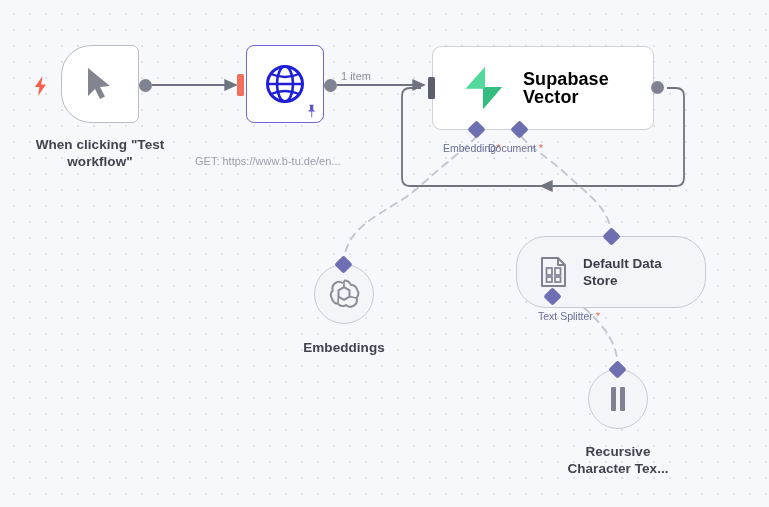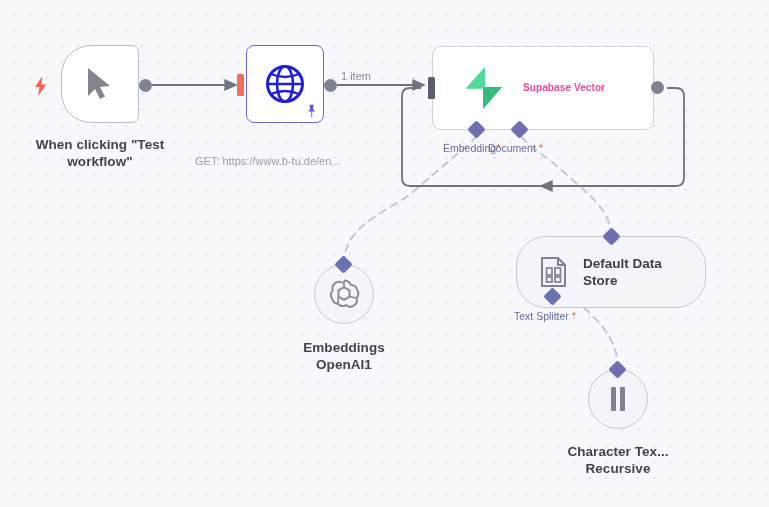--- a/index.html
+++ b/index.html
@@ -51,21 +51,21 @@
     left: 432px; top: 46px;
     width: 222px; height: 84px;
     background: #ffffff;
     border: 1px solid #cfd1da;
     border-radius: 9px;
     display: flex; align-items: center;
     padding-left: 30px;
     gap: 18px;
   }
   .supa-title {
-    font-size: 10px; color: #ec4899; font-weight: 600;
+    font-size: 18px; color: #000000; font-weight: 600;
     line-height: 18px; letter-spacing: .1px;
     max-width: 120px;
   }
 
   
   .pill-box {
     position: absolute;
     left: 516px; top: 236px;
     width: 190px; height: 72px;
     background: #f4f5f9;
@@ -238,48 +238,47 @@
                C22.9,28.5 19.9,28.2 17.9,26.4 C15.4,27.8 12.2,27.3 10.2,25.2
                C7.6,24.9 5.3,22.9 4.7,20.2 C3.2,17.9 3.5,14.8 5.4,12.7
                C4.6,10 5.6,7 8,5.5 C10.2,4.1 13.1,4.3 15,5.9" fill="none" stroke="#8b8e99" stroke-width="1.9" stroke-linejoin="round"></path>
       <path d="M16,9.5 L21.2,12.5 L21.2,18.5 L16,21.5 L10.8,18.5 L10.8,12.5 Z" fill="none" stroke="#8b8e99" stroke-width="1.9" stroke-linejoin="round"></path>
       <path d="M16,3.2 L16,9.5 M27.8,19.8 L21.2,18.5 M10.2,25.2 L10.8,18.5" stroke="#8b8e99" stroke-width="1.6"></path>
     </svg>
   </div>
   <div class="diamond" style="left:337px; top:258px;"></div>
   <div class="caption" style="left:254px; top:340px; width:180px;">
     <div>Embeddings</div>
-    <div>OpenAI1</div>
   </div>
 
   <div class="pill-box">
     <svg width="30" height="32" viewBox="0 0 30 32">
       <path d="M3,2 L19,2 L26,9 L26,30 L3,30 Z" fill="none" stroke="#7f8290" stroke-width="2" stroke-linejoin="round"></path>
       <path d="M19,2 L19,9 L26,9" fill="none" stroke="#7f8290" stroke-width="2" stroke-linejoin="round"></path>
       <rect x="7.5" y="12" width="5.5" height="7" fill="none" stroke="#7f8290" stroke-width="1.7"></rect>
       <rect x="16" y="12" width="5.5" height="7" fill="none" stroke="#7f8290" stroke-width="1.7"></rect>
       <rect x="7.5" y="21" width="5.5" height="5" fill="none" stroke="#7f8290" stroke-width="1.7"></rect>
       <rect x="16" y="21" width="5.5" height="5" fill="none" stroke="#7f8290" stroke-width="1.7"></rect>
     </svg>
     <div class="pill-title">
       <div>Default Data</div>
       <div>Store</div>
     </div>
   </div>
   <div class="diamond" style="left:605px; top:230px;"></div>
   <div class="diamond" style="left:546px; top:290px;"></div>
-  <div class="port-label" style="left:514px; top:310px;">
+  <div class="port-label" style="left:538px; top:310px;">
     <span>Text Splitter</span> <span class="req">*</span>
   </div>
 
   <div class="circle-node" id="node-splitter">
     <svg width="26" height="30" viewBox="0 0 26 30">
       <rect x="6" y="3" width="5" height="24" rx="1" fill="#7f8290"></rect>
       <rect x="15" y="3" width="5" height="24" rx="1" fill="#7f8290"></rect>
     </svg>
   </div>
   <div class="diamond" style="left:611px; top:363px;"></div>
   <div class="caption" style="left:528px; top:444px; width:180px;">
+    <div>Recursive</div>
     <div>Character Tex...</div>
-    <div>Recursive</div>
   </div>
 
 </div>
 
 </body></html>

